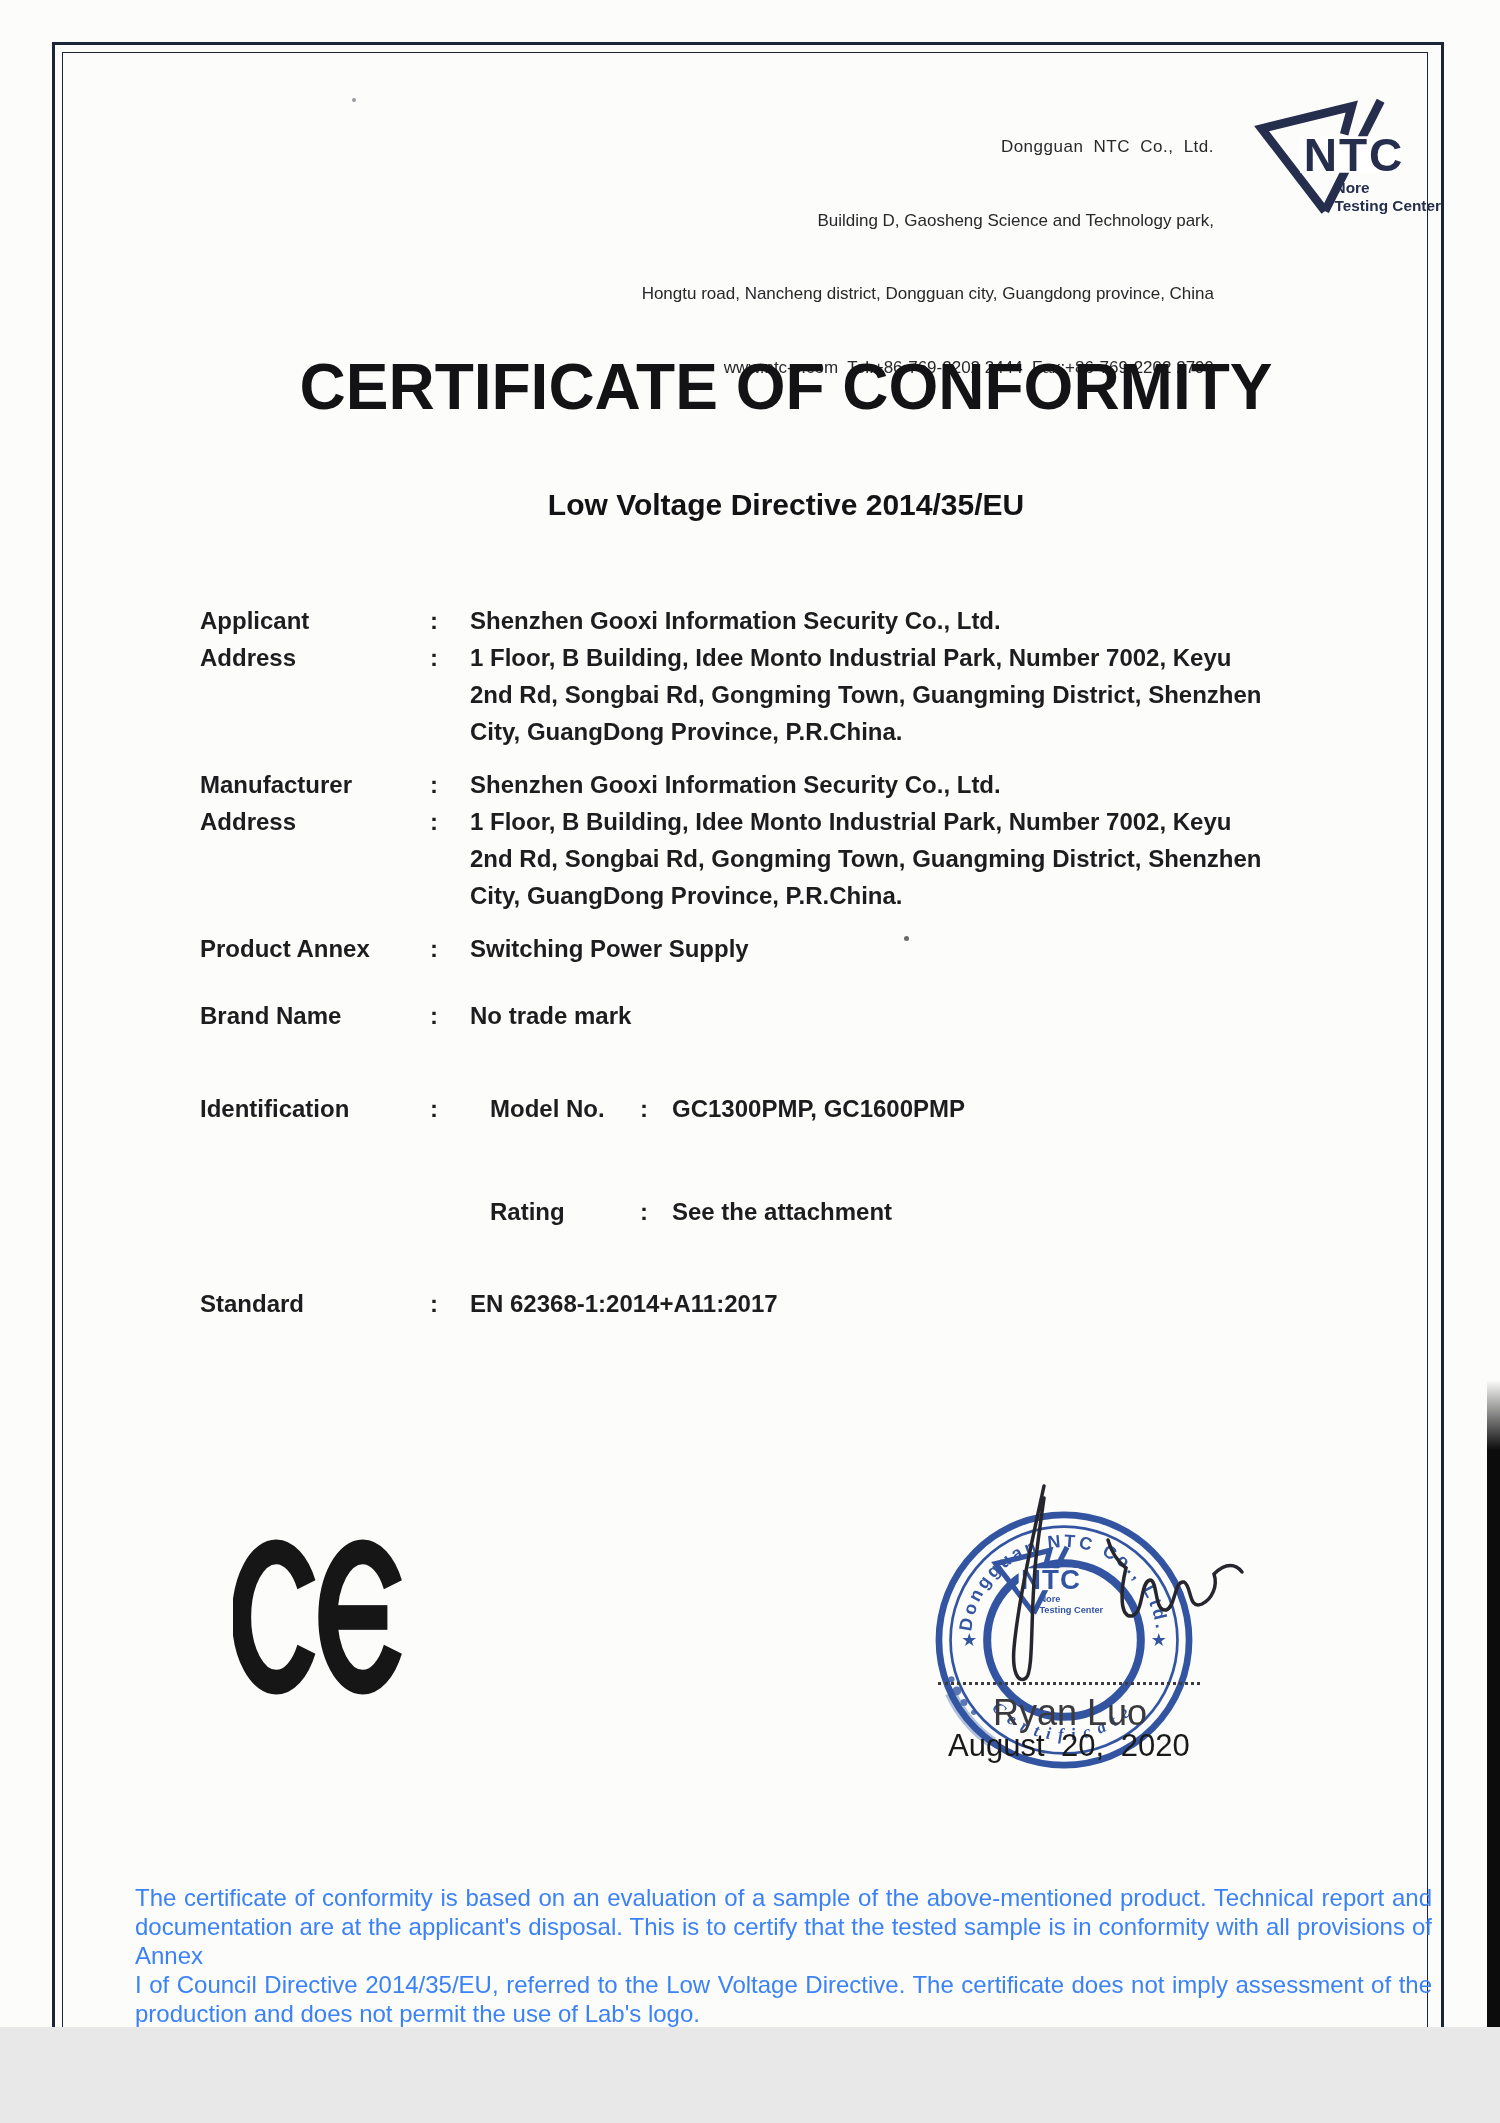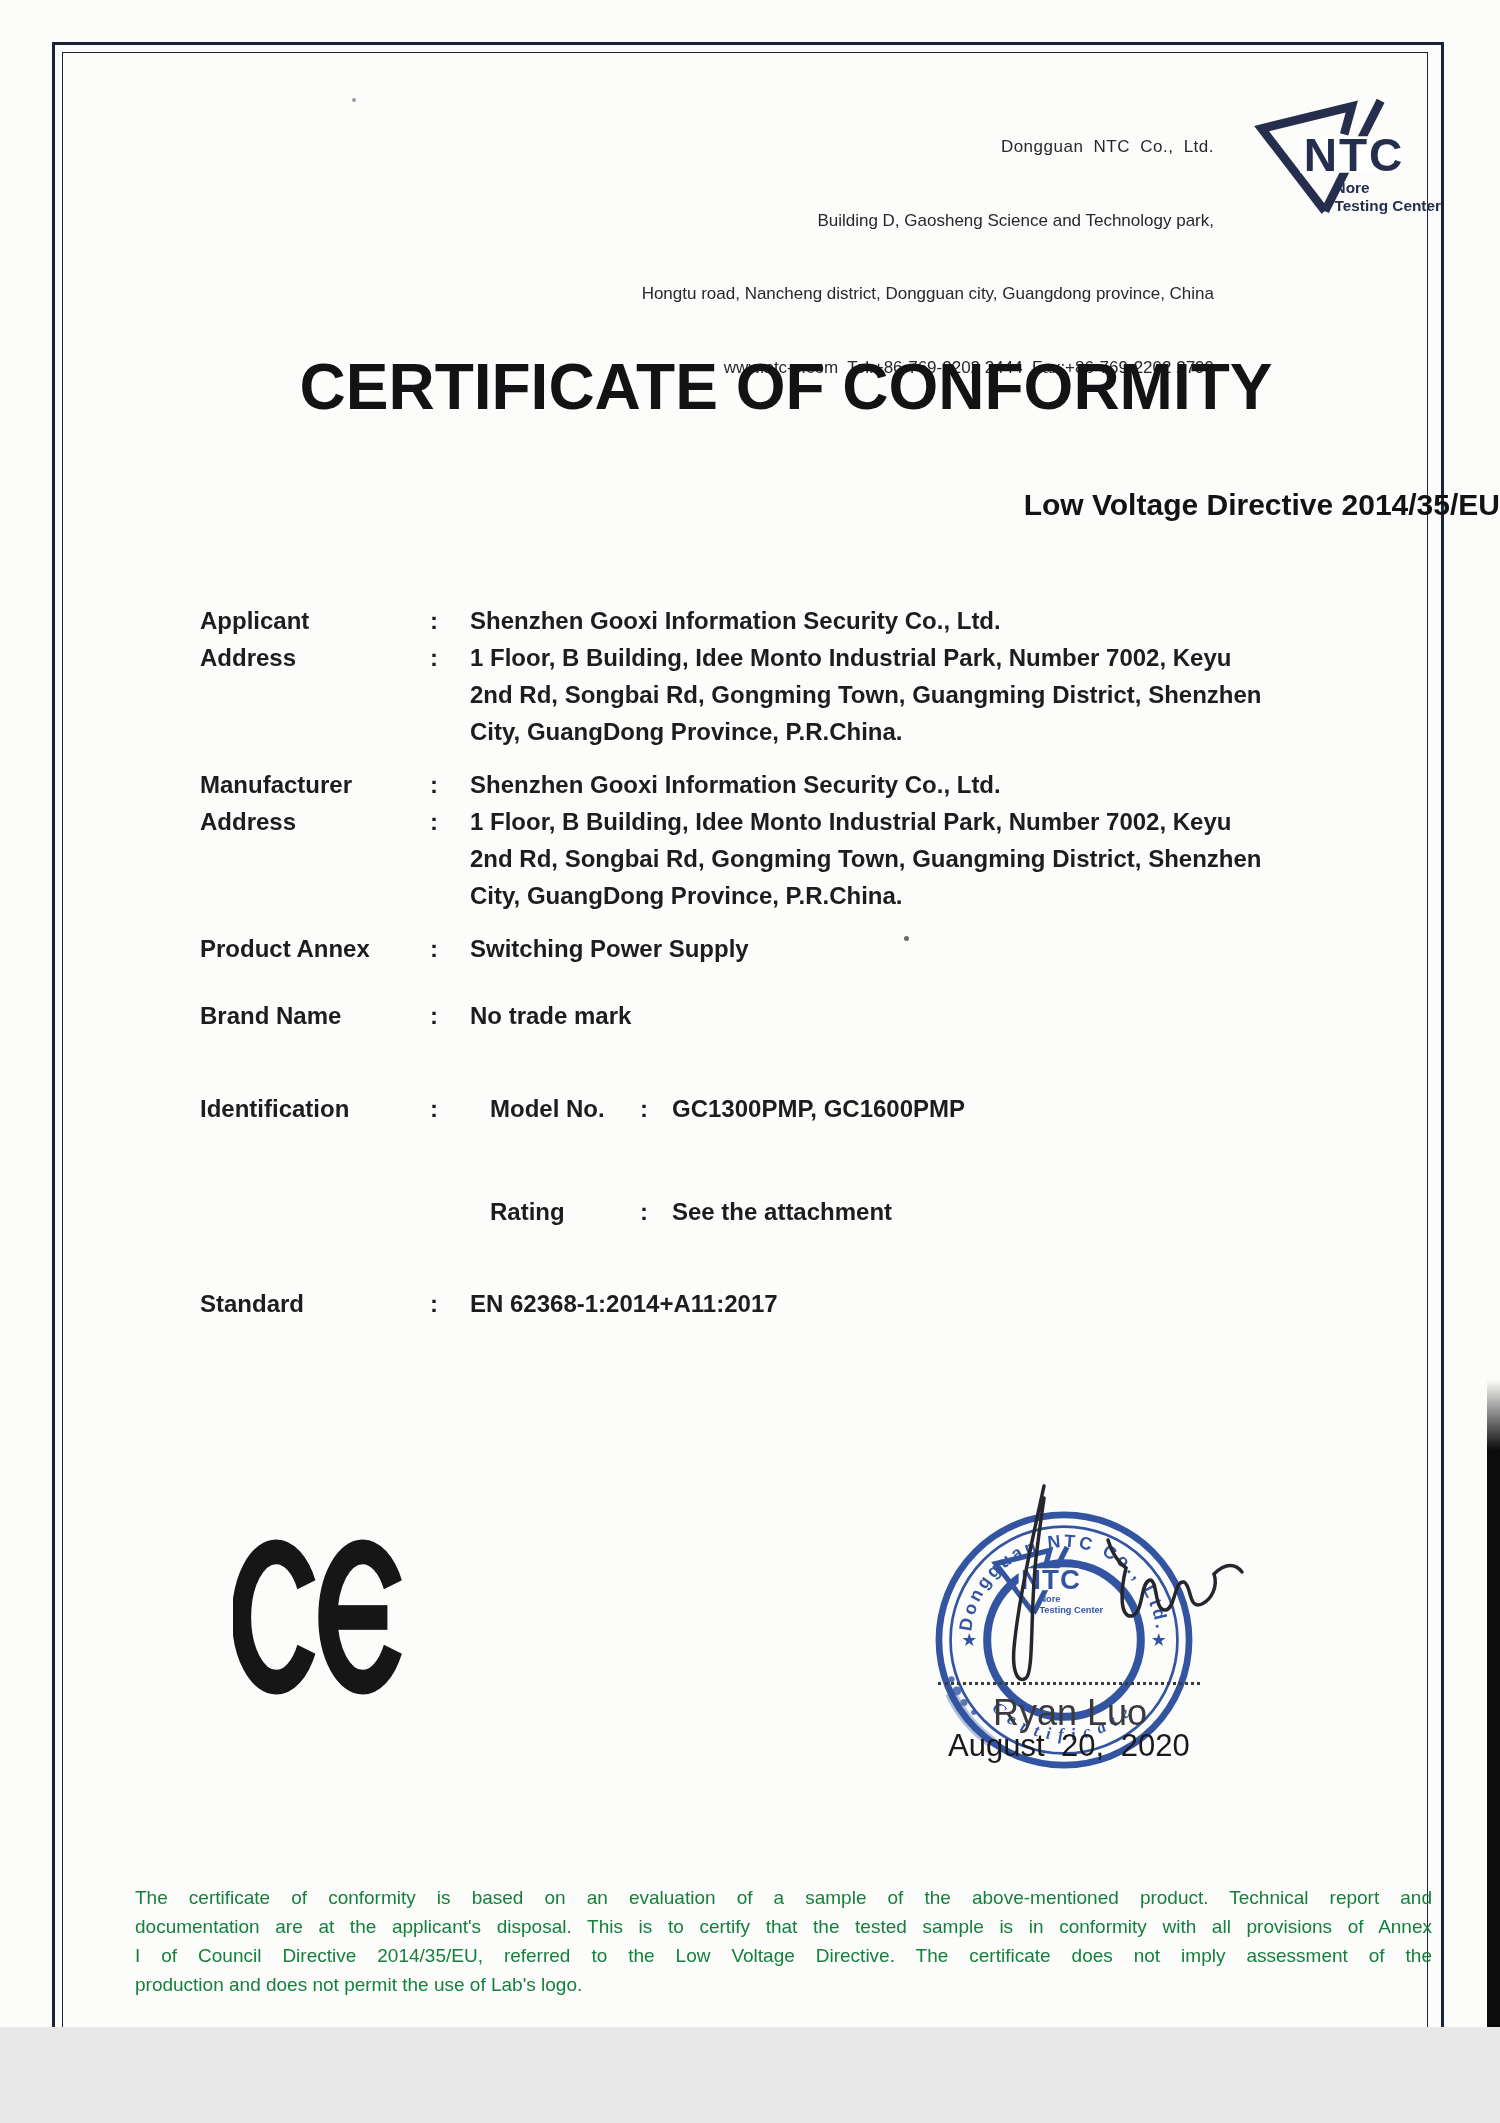--- a/index.html
+++ b/index.html
@@ -21,21 +21,21 @@
   .header .company{word-spacing:5px;letter-spacing:.5px;}
   
   .logo-header{position:absolute;left:1252px;top:92px;width:192px;height:125px;color:#252e4d;}
   .ntc-word{font-family:"Liberation Sans",sans-serif;font-weight:bold;font-size:48px;
     letter-spacing:2px;fill:currentColor;}
   .ntc-sub{font-family:"Liberation Sans",sans-serif;font-weight:700;font-size:16px;fill:currentColor;}
   .tri{fill:none;stroke:currentColor;stroke-width:9;stroke-linejoin:miter;stroke-linecap:butt;}
   
   .centerband{position:absolute;left:72px;width:1428px;text-align:center;color:#131315;margin-top:48px;}
   .title{top:302px;font-size:64px;font-weight:bold;letter-spacing:0;}
-  .directive{top:440px;font-size:30px;font-weight:bold;text-align:right;}
+  .directive{top:440px;font-size:30px;font-weight:bold;}
   .registration{top:515px;font-size:30px;font-weight:bold;}
   
   .row{position:absolute;left:0;width:1500px;font-size:24px;font-weight:bold;line-height:37px;}
   .row .lbl{position:absolute;left:200px;top:0;}
   .row .col1{position:absolute;left:430px;top:0;}
   .row .val{position:absolute;left:470px;top:0;width:910px;}
   .row .sublbl{position:absolute;left:470px;top:0;margin-left:20px;}
   .row .col2{position:absolute;left:640px;top:0;}
   .row .subval{position:absolute;left:672px;top:0;width:720px;}
   .multiline{white-space:pre-line;}
@@ -47,22 +47,22 @@
     letter-spacing:3.5px;fill:#2b4f9e;}
   .ring-bottom{font-family:"Liberation Serif",serif;font-style:italic;font-size:19px;
     font-weight:600;letter-spacing:9px;fill:#2b4f9e;}
   .star{font-size:20px;fill:#2b4f9e;text-anchor:middle;}
   .sig{position:absolute;left:960px;top:1462px;width:320px;height:240px;}
   .sigline{position:absolute;left:938px;top:1682px;width:262px;border-top:3px dotted #3b3b3f;}
   .signer{position:absolute;left:990px;top:1692px;width:160px;text-align:center;
     font-size:36px;color:#3a3a3e;}
   .issued{position:absolute;left:948px;top:1728px;font-size:31px;color:#1a1a1a;word-spacing:8px;}
   
-  .footer{position:absolute;left:135px;top:1883px;width:1297px;font-size:19px;
-    line-height:29px;color:#15803d;}
+  .footer{position:absolute;left:135px;top:1883px;width:1297px;font-size:24px;
+    line-height:29px;color:#3b82f6;}
   .footer .jline{text-align:justify;text-align-last:justify;}
   .footer .lline{text-align:left;}
   
   .speck{position:absolute;border-radius:50%;}
   .speck.a{left:352px;top:98px;width:4px;height:4px;background:#9a9aa0;}
   .speck.b{left:904px;top:936px;width:5px;height:5px;background:#6a6a6a;}
   .hiddendefs{position:absolute;width:0;height:0;overflow:hidden;}
 </style>
 </head>
 <body>

